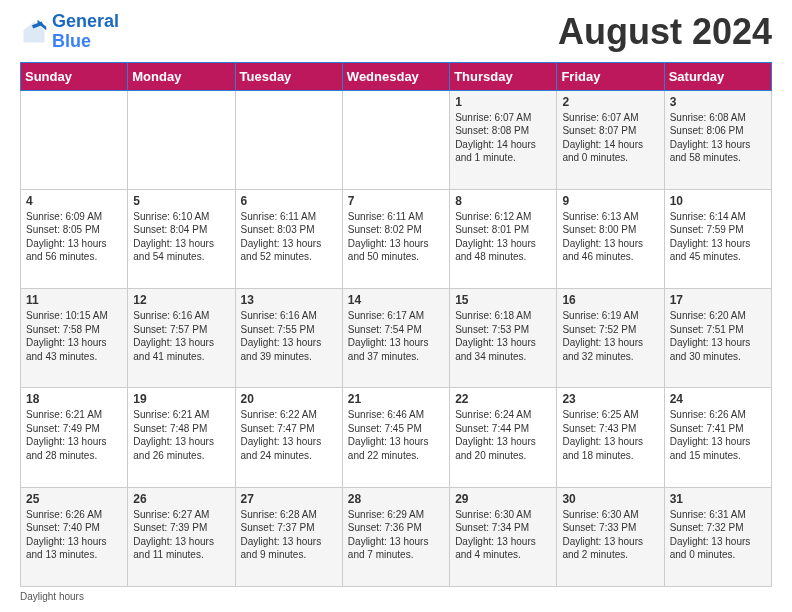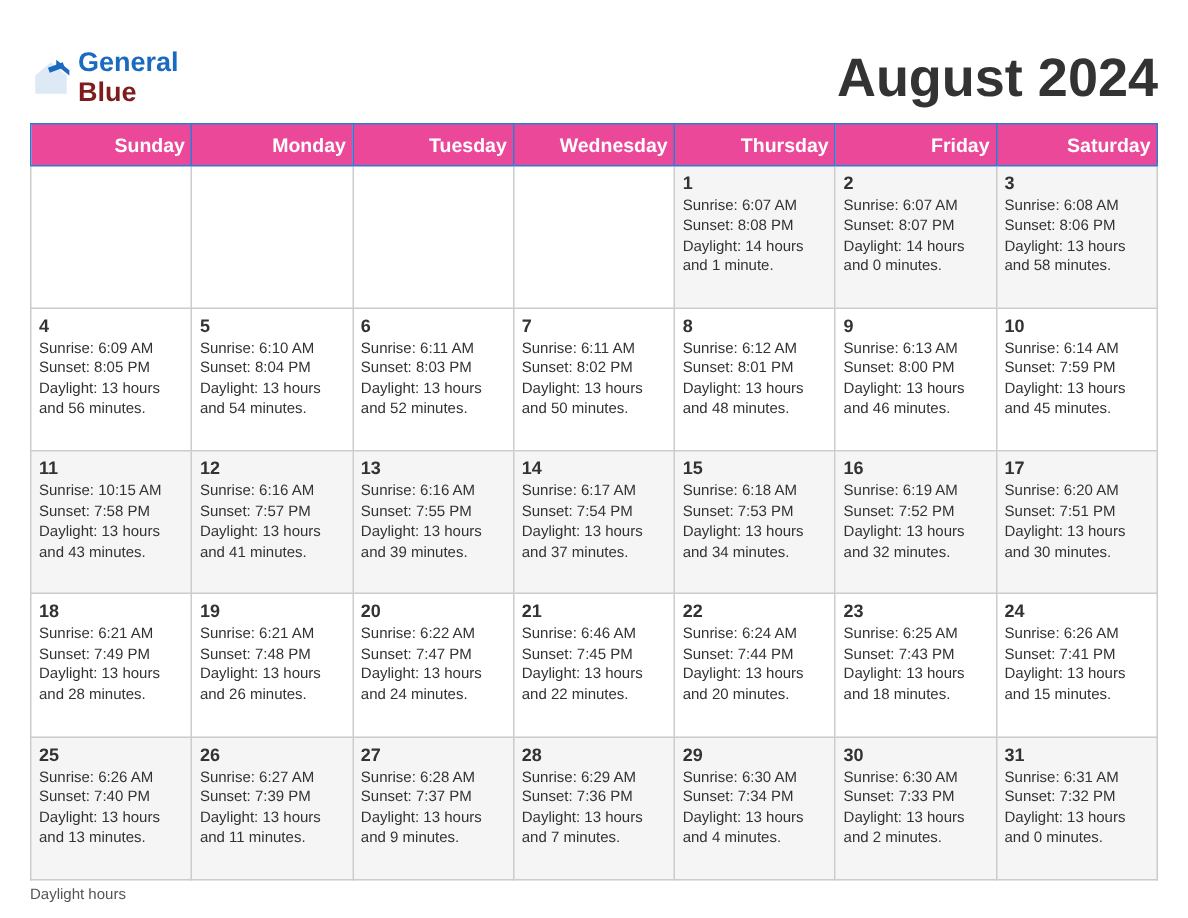--- a/index.html
+++ b/index.html
@@ -6,21 +6,21 @@
     body {
       font-family: Arial, sans-serif;
       background: #fff;
       width: 792px;
       height: 612px;
       overflow: hidden;
     }
     .page {
       width: 792px;
       height: 612px;
-      padding: 32px 20px 10px 20px;
+      padding: 12px 20px 10px 20px;
       display: flex;
       flex-direction: column;
     }
     .header {
       display: flex;
       justify-content: space-between;
       align-items: flex-start;
       margin-bottom: 10px;
     }
     .logo {
@@ -53,26 +53,26 @@
       color: #555;
     }
     .calendar {
       flex: 1;
       border: 1px solid #ccc;
       border-collapse: collapse;
       width: 100%;
       table-layout: fixed;
     }
     .calendar thead tr th {
-      background-color: #ec4899;
+      background-color: #be185d;
       color: #fff;
       font-size: 13px;
       font-weight: bold;
       padding: 6px 4px;
-      text-align: right;
+      text-align: left;
       border: 1px solid #2a7dd4;
     }
     .calendar tbody tr td {
       border: 1px solid #ccc;
       vertical-align: top;
       padding: 4px 5px;
       font-size: 10.5px;
       color: #333;
       height: 78px;
       background: #fff;
@@ -109,21 +109,21 @@
   <div class="header">
     <div class="logo">
       <svg class="logo-icon" viewBox="0 0 32 32">
         <rect x="0" y="0" width="32" height="32" fill="white"></rect>
         <polygon points="16,4 28,14 28,28 4,28 4,14" fill="#1a6abf" opacity="0.15"></polygon>
         <polygon points="20,6 30,14 30,10 20,2" fill="#1a6abf"></polygon>
         <polygon points="14,10 26,10 26,6 14,6" fill="#1a6abf" transform="rotate(-20,20,8)"></polygon>
       </svg>
       <div class="logo-text">
         <div><span>General</span></div>
-        <div><span style="color:#7f1d1d">Blue</span></div>
+        <div><span style="color:#3b82f6">Blue</span></div>
       </div>
     </div>
     <div class="title-block">
       <div class="month-year">August 2024</div>
     </div>
   </div>
 
   <table class="calendar">
     <thead>
       <tr>

